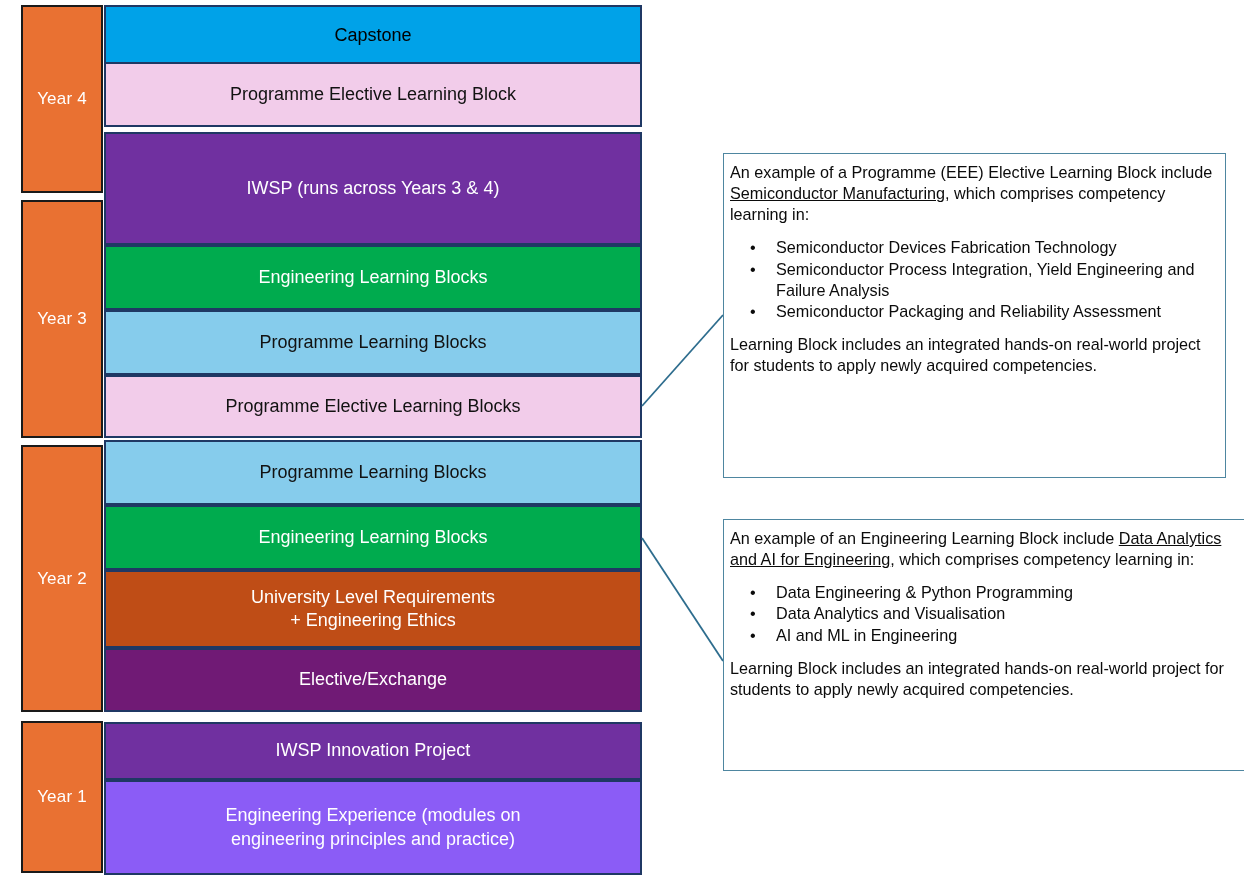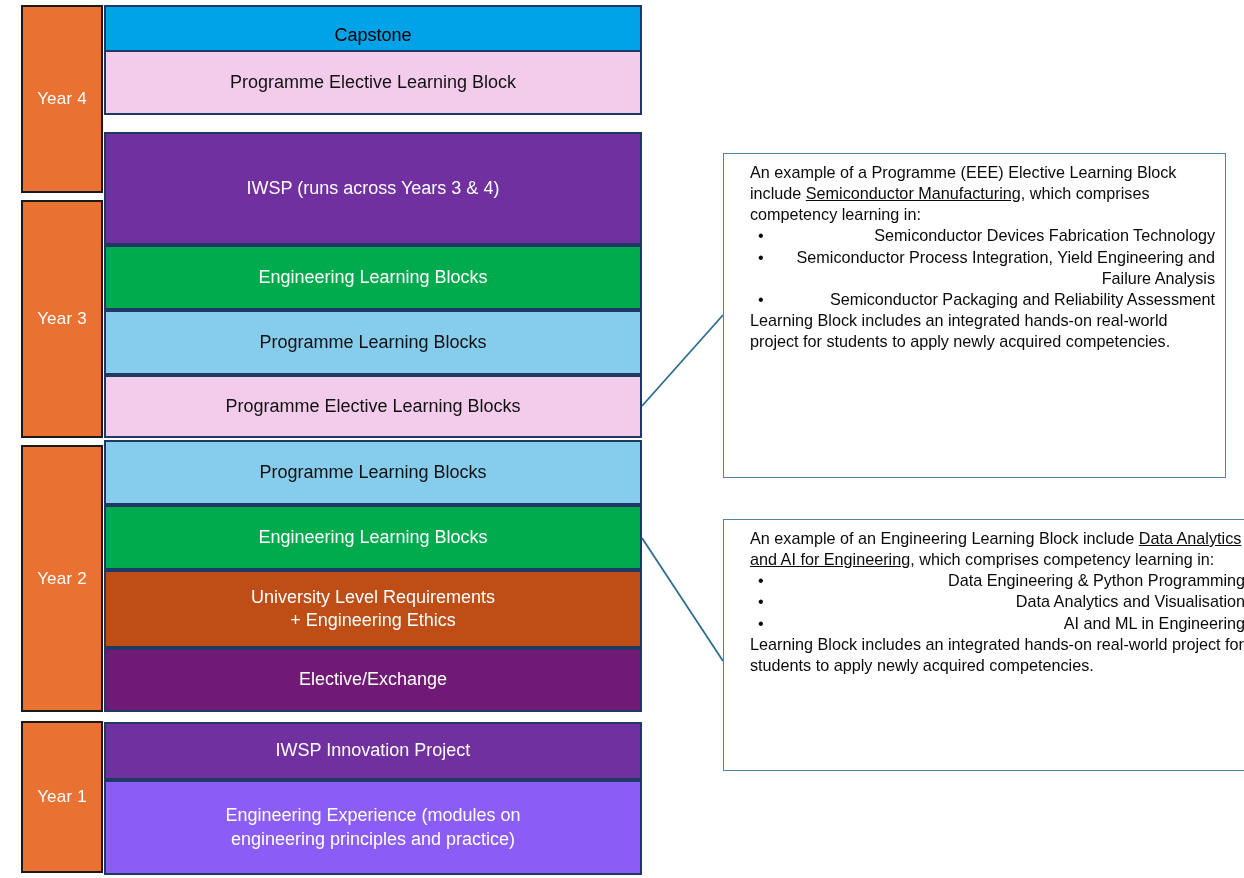--- a/index.html
+++ b/index.html
@@ -56,32 +56,31 @@
   .blk.dark-txt  { color: #121212; }
   .blk.light-txt { color: #ffffff; }
   .blk .l2 { display: block; }
 
   
   .callout {
     position: absolute;
     background: #ffffff;
     border: 1px solid #4E86A0;
     box-sizing: border-box;
-    padding: 8px 10px 10px 26px;
+    padding: 8px 10px 10px 6px;
     font-size: 16.2px;
     line-height: 1.305;
     color: #0b0b0b;
   }
   .callout p { margin: 0; }
   .callout u { text-decoration: underline; }
   .callout ul {
-    margin: 0;
+    margin: 12px;
     padding: 0;
     list-style: none;
-    text-align: right;
   }
   .callout li {
     position: relative;
     padding-left: 34px;
     margin: 0;
   }
   .callout li::before {
     content: "\2022";
     position: absolute;
     left: 8px;
@@ -114,21 +113,21 @@
       <div class="year-box" style="top: 721px; height: 152px;">
         <span>Year 1</span>
       </div>
     </div>
   <div id="blocks">
       <div class="blk light-txt" style="top: 5px; height: 62px; background: rgb(0, 162, 232); color: #000000;">
         <div>
           <span class="l2">Capstone</span>
         </div>
       </div>
-      <div class="blk dark-txt" style="top: 50px; height: 65px; background: rgb(242, 204, 234); color: rgb(18, 18, 18);">
+      <div class="blk dark-txt" style="top: 62px; height: 65px; background: rgb(242, 204, 234); color: rgb(18, 18, 18);">
         <div>
           <span class="l2">Programme Elective Learning Block</span>
         </div>
       </div>
       <div class="blk light-txt" style="top: 132px; height: 113px; background: rgb(112, 48, 160); color: rgb(255, 255, 255);">
         <div>
           <span class="l2">IWSP (runs across Years 3 &amp; 4)</span>
         </div>
       </div>
       <div class="blk light-txt" style="top: 245px; height: 65px; background: rgb(0, 171, 78); color: rgb(255, 255, 255);">

